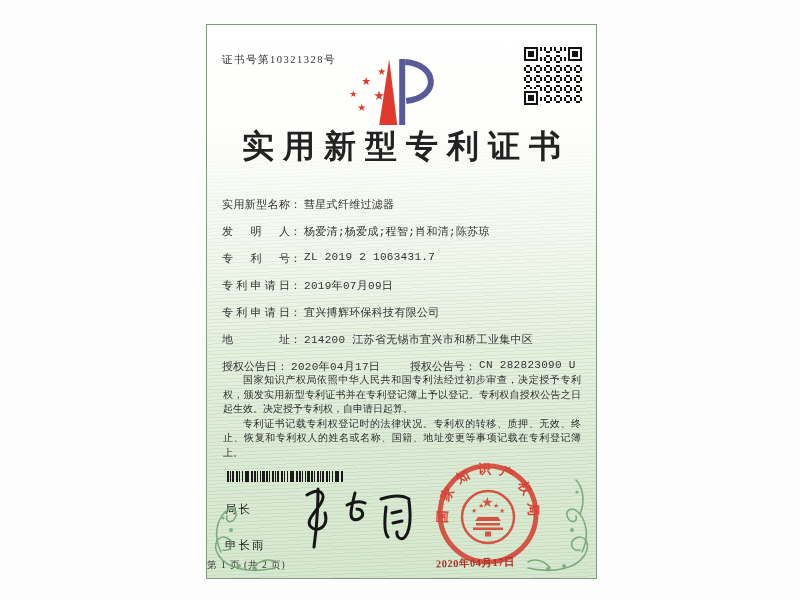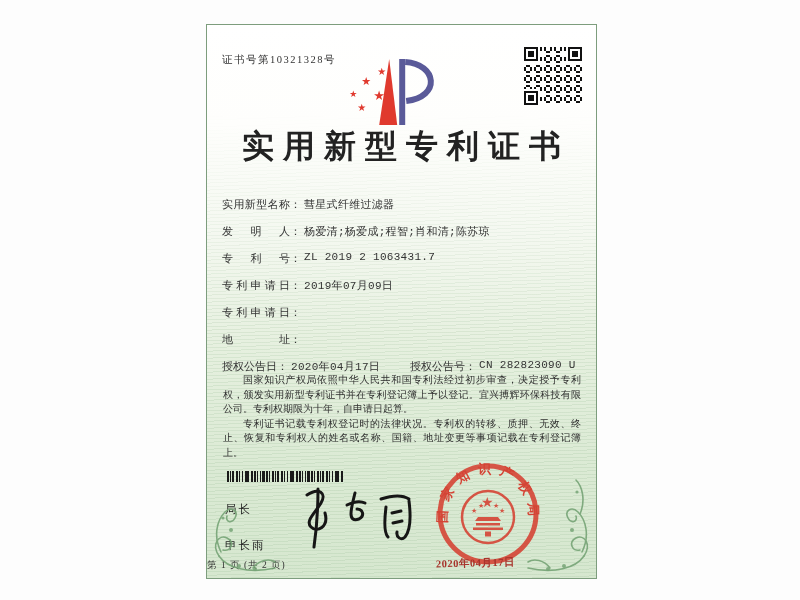--- a/index.html
+++ b/index.html
@@ -315,41 +315,43 @@
         <span class="val">ZL 2019 2 1063431.7</span>
       </div>
       <div class="frow">
         <span class="lbl">专利申请日</span>
           <span class="colon">：</span>
         <span class="val">2019年07月09日</span>
       </div>
       <div class="frow">
         <span class="lbl">专利申请日</span>
           <span class="colon">：</span>
+        <span class="val">宜兴搏辉环保科技有限公司</span>
       </div>
       <div class="frow">
         <span class="lbl">地址</span>
           <span class="colon">：</span>
+        <span class="val">214200 江苏省无锡市宜兴市和桥工业集中区</span>
       </div>
       <div class="frow">
         <span class="grant-pair">
           <span>授权公告日</span>
             <span>：</span>
           <span class="val">2020年04月17日</span>
         </span>
         <span class="grant-pair">
           <span>授权公告号</span>
             <span>：</span>
           <span class="val">CN 282823090 U</span>
         </span>
       </div>
     </div>
 
     <div class="paras">
-      <p>国家知识产权局依照中华人民共和国专利法经过初步审查，决定授予专利权，颁发实用新型专利证书并在专利登记簿上予以登记。宜兴搏辉环保科技有限公司。专利权期限为十年，自申请日起算。</p>
+      <p>国家知识产权局依照中华人民共和国专利法经过初步审查，决定授予专利权，颁发实用新型专利证书并在专利登记簿上予以登记。专利权自授权公告之日起生效。决定授予专利权，自申请日起算。</p>
       <p>专利证书记载专利权登记时的法律状况。专利权的转移、质押、无效、终止、恢复和专利权人的姓名或名称、国籍、地址变更等事项记载在专利登记簿上。</p>
     </div>
 
     <div class="barcode"></div>
 
     <div class="signatory">
       <div>局长</div>
       <div class="name">申长雨</div>
     </div>
 

